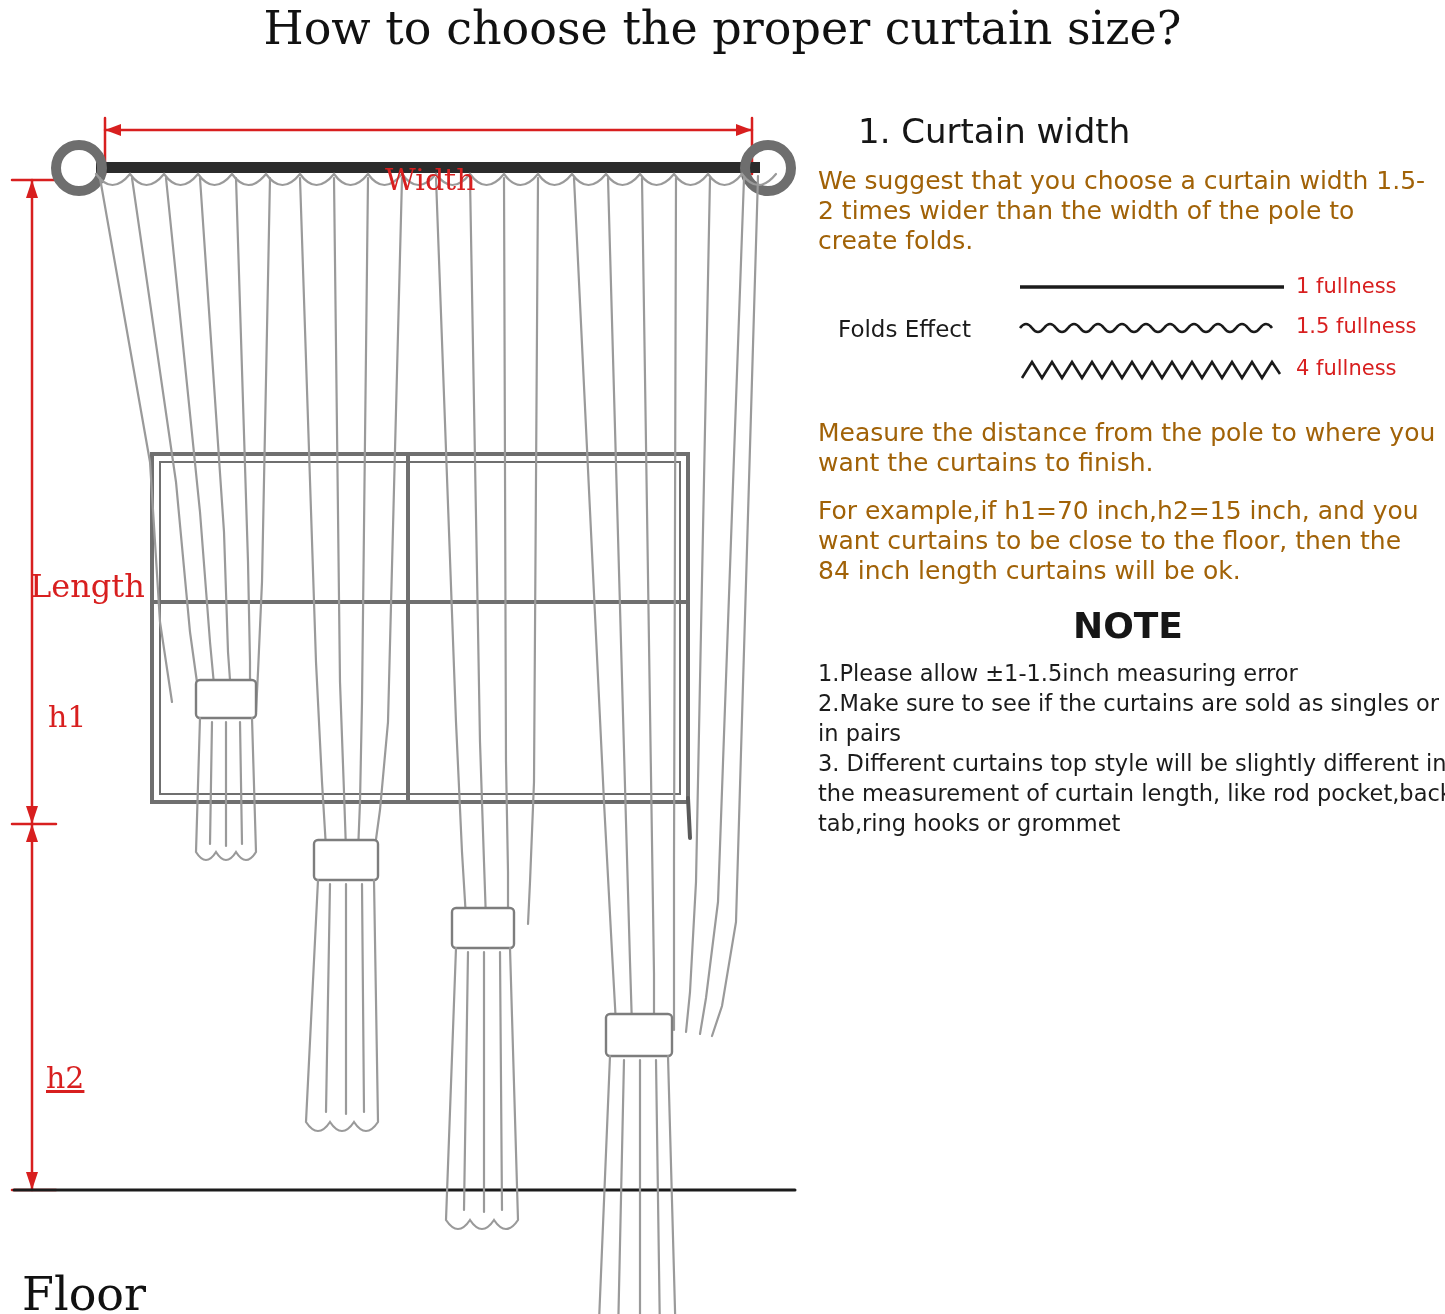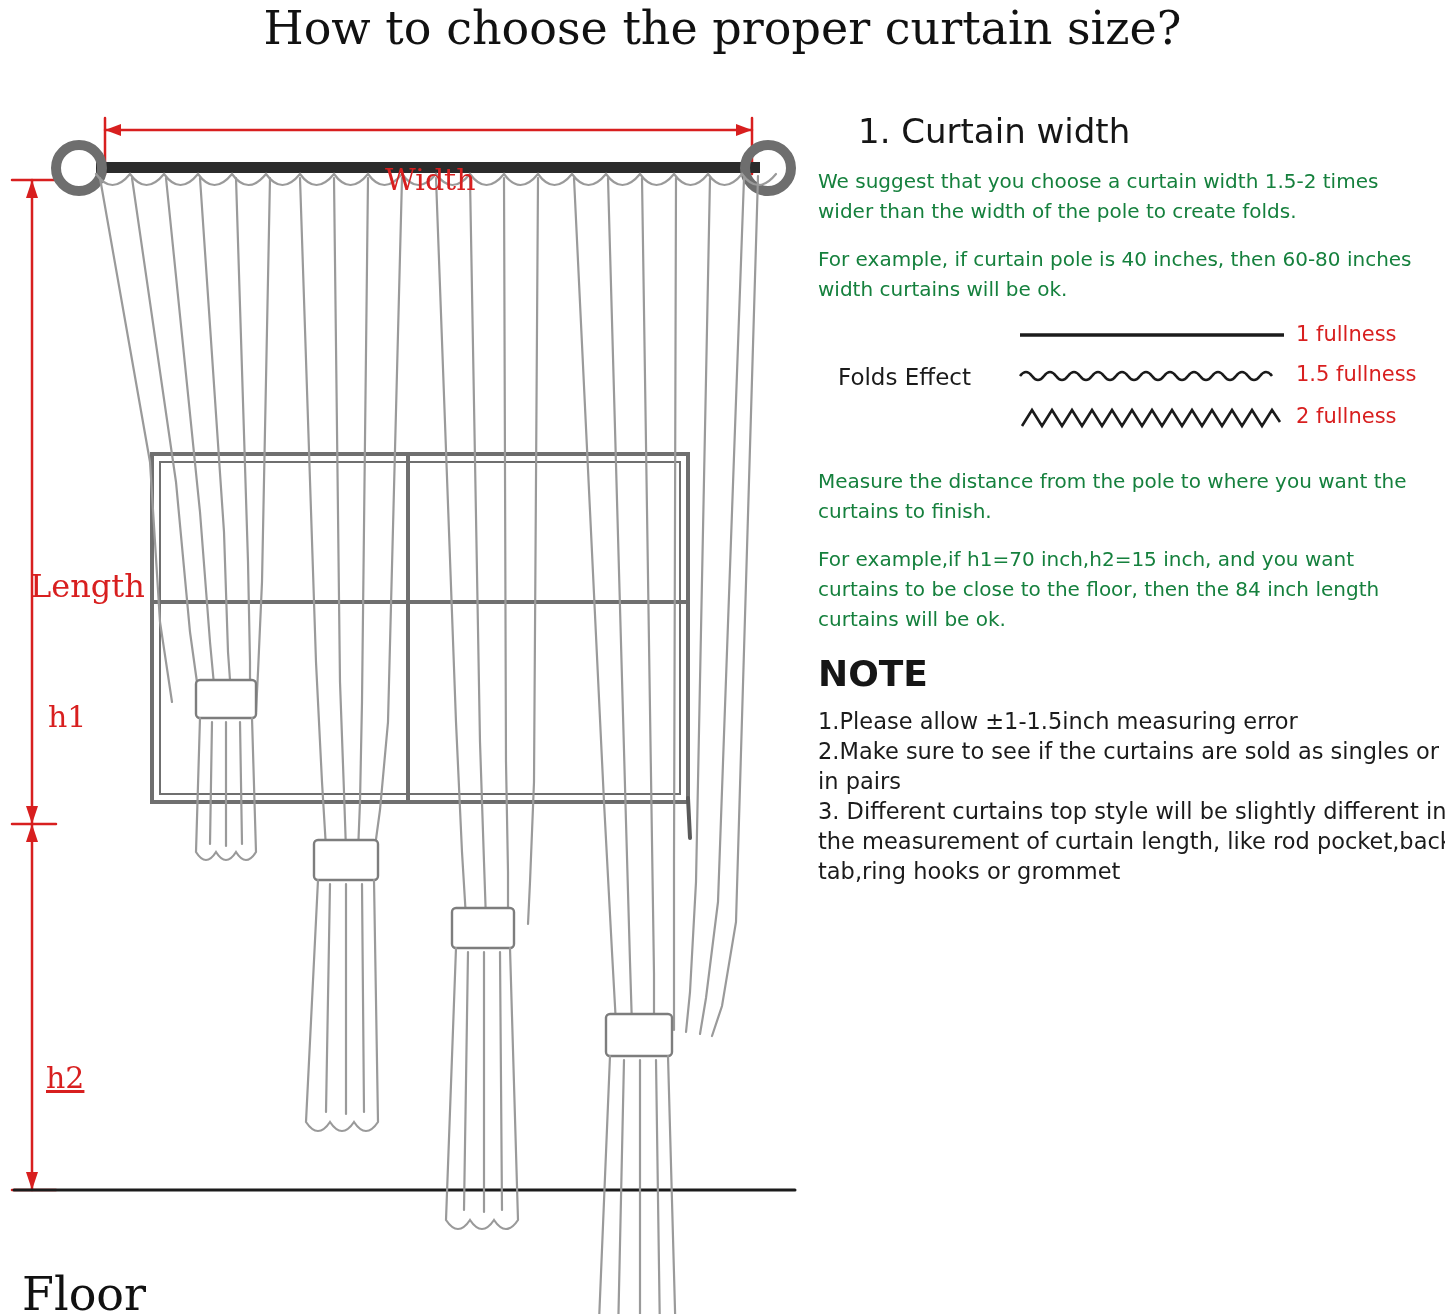--- a/index.html
+++ b/index.html
@@ -71,23 +71,23 @@
   }
   .h-sec {
     font-size: 34px;
     line-height: 42px;
     color: #161616;
     margin: 0 0 14px 0;
     font-weight: 400;
   }
   .h-sec.indent { margin-left: 40px; }
   .p {
-    font-size: 20px;
+    font-size: 25px;
     line-height: 30px;
-    color: #15803d;
+    color: #a16207;
     margin: 0 0 18px 0;
   }
   .p b { font-weight: bold; }
   .p-bold {
     font-size: 22.5px;
     line-height: 30px;
     font-weight: bold;
     margin: 0 0 8px 0;
   }
 
@@ -111,20 +111,21 @@
     font-size: 21px;
     color: #d81f1f;
     left: 478px;
   }
 
   .note-h {
     font-size: 36px;
     line-height: 44px;
     color: #161616;
     margin: 12px 0 10px 0;
+    text-align: center;
   }
   .note-list {
     font-size: 22.5px;
     line-height: 30px;
     margin: 0;
     width: 640px;
   }
 </style>
 </head>
 <body>
@@ -245,21 +246,20 @@
     <div class="lbl-floor">Floor</div>
   </div>
 
   <div id="textcol">
 
     <h2 class="h-sec indent">1. Curtain width</h2>
 
     <p class="p">We suggest that you choose a curtain width 1.5-2 times wider than the width of the pole to create folds.</p>
 
 
-    <p class="p">For example, if curtain pole is 40 inches, then 60-80 inches width curtains will be ok.</p>
 
     <div class="folds">
       <div class="folds-label">Folds Effect</div>
 
       <div class="folds-row" style="top:2px;">
         <svg width="268" height="22" viewBox="0 0 268 22" xmlns="http://www.w3.org/2000/svg">
           <line x1="2" y1="11" x2="266" y2="11" stroke="#1b1b1b" stroke-width="3.5"></line>
         </svg>
       </div>
       <div class="folds-cap" style="top:0px;">1 fullness</div>
@@ -274,21 +274,21 @@
       </div>
       <div class="folds-cap" style="top:40px;">1.5 fullness</div>
 
       <div class="folds-row" style="top:82px;">
         <svg width="268" height="30" viewBox="0 0 268 30" xmlns="http://www.w3.org/2000/svg">
           <path d="M4 22 L14 6 L24 22 L34 6 L44 22 L54 6 L64 22 L74 6 L84 22 L94 6
                    L104 22 L114 6 L124 22 L134 6 L144 22 L154 6 L164 22 L174 6
                    L184 22 L194 6 L204 22 L214 6 L224 22 L234 6 L244 22 L254 6 L262 18" fill="none" stroke="#1b1b1b" stroke-width="2.6"></path>
         </svg>
       </div>
-      <div class="folds-cap" style="top:82px;">2 fullness</div>
+      <div class="folds-cap" style="top:82px;">4 fullness</div>
     </div>
 
 
     <p class="p">Measure the distance from the pole to where you want the curtains to finish.</p>
 
 
     <p class="p">For example,if h1=70 inch,h2=15 inch, and you want curtains to be close to the floor, then the 84 inch length curtains will be ok.</p>
 
     <h2 class="note-h">NOTE</h2>
 

